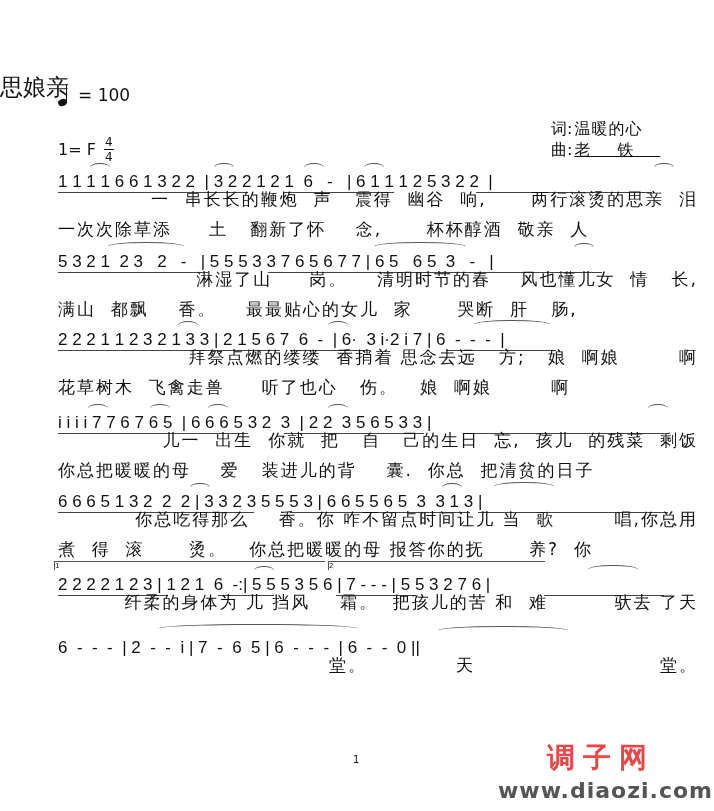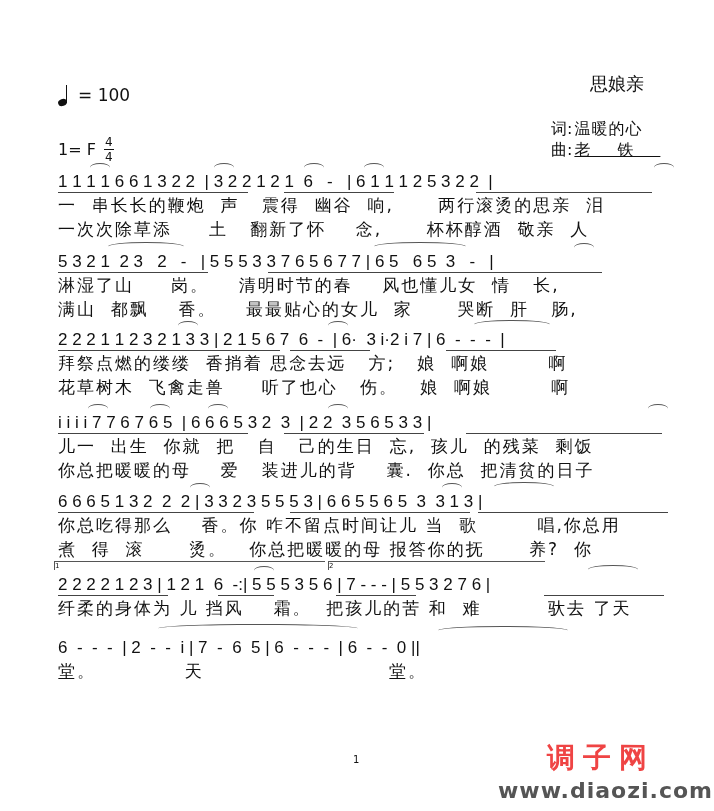--- a/index.html
+++ b/index.html
@@ -1,33 +1,33 @@
 <!DOCTYPE html>
 <html><head>
 <meta charset="utf-8">
 <style>
   html, body { margin: 0; padding: 0; background: #ffffff; }
   body { width: 714px; height: 811px; position: relative; overflow: hidden; font-family: "DejaVu Sans", "Liberation Sans", sans-serif; color: #111; }
-  .title { position: absolute; left: 0; width: 644px; top: 72px; text-align: right; font-size: 18px; }
+  .title { position: absolute; left: 0; width: 644px; top: 72px; text-align: left; font-size: 23px; }
   .tempo { position: absolute; left: 58px; top: 84px; font-size: 17px; display: flex; align-items: center; gap: 8px; }
   .qnote { position: relative; width: 12px; height: 22px; display: inline-block; }
   .qnote .head { position: absolute; left: 0; bottom: 0; width: 9px; height: 7px; background: #111; border-radius: 50%; transform: rotate(-20deg); }
   .qnote .stem { position: absolute; left: 8px; bottom: 3px; width: 1.4px; height: 18px; background: #111; }
   .key { position: absolute; left: 58px; top: 136px; font-size: 16px; display: flex; align-items: center; gap: 8px; }
   .frac { display: inline-flex; flex-direction: column; align-items: center; font-size: 12px; line-height: 12px; }
   .frac .bar { width: 10px; height: 1px; background: #111; margin: 1px 0; }
   .credits { position: absolute; left: 551px; top: 118px; font-size: 16px; line-height: 21px; }
   .credits .row { display: flex; gap: 2px; }
   .credits .name { letter-spacing: 1px; }
   .credits .spaced { letter-spacing: 27px; text-decoration: underline; }
 
   .system { position: absolute; left: 58px; width: 610px; }
   .notes { position: absolute; left: 0; top: 0; height: 24px; width: 610px; font-size: 17px; white-space: pre; font-family: "Liberation Sans", sans-serif; }
   .lyric { position: absolute; left: 0; width: 640px; font-size: 17px; letter-spacing: 2px; white-space: pre; }
-  .lyric.l1 { top: 22px; }
+  .lyric.l1 { top: 16px; text-align: right; }
   .lyric.l2 { top: 46px; }
   .uline { position: absolute; height: 1px; background: #444; }
   .slur { position: absolute; height: 8px; border-top: 1.2px solid #555; border-radius: 50% 50% 0 0; }
   .volta { position: absolute; border-top: 1px solid #555; border-left: 1px solid #555; height: 8px; font-size: 7px; }
 
   .page-no { position: absolute; left: 353px; top: 754px; font-size: 10px; }
   .wm-cn { position: absolute; left: 547px; top: 739px; font-size: 28px; font-weight: bold; color: #ef4444; letter-spacing: 8px; }
   .wm-url { position: absolute; left: 498px; top: 778px; font-size: 22px; font-weight: bold; color: #555; letter-spacing: 1px; }
 </style>
 </head>

